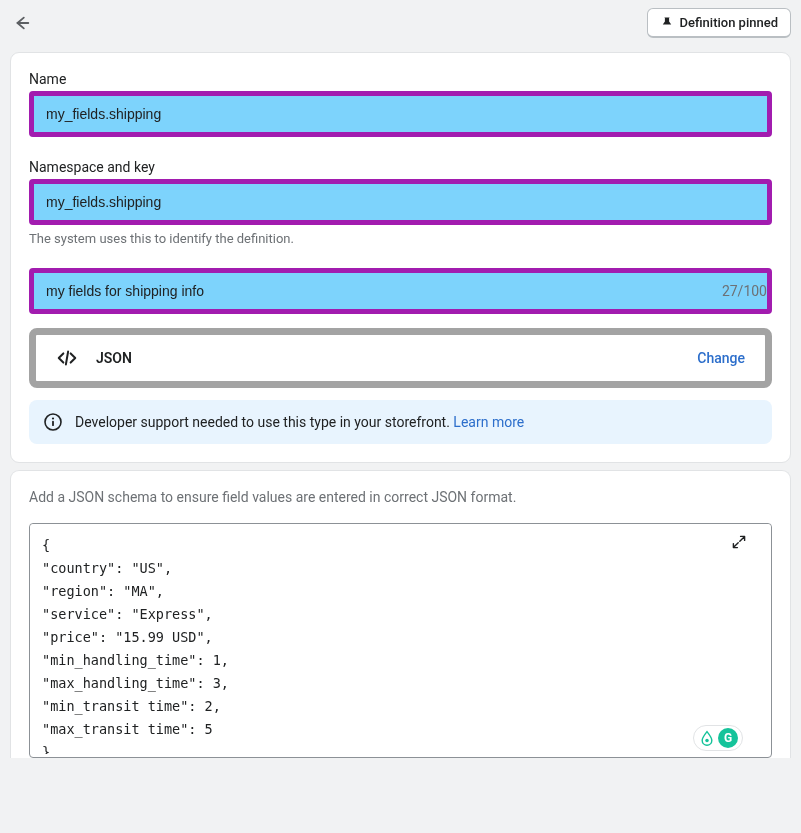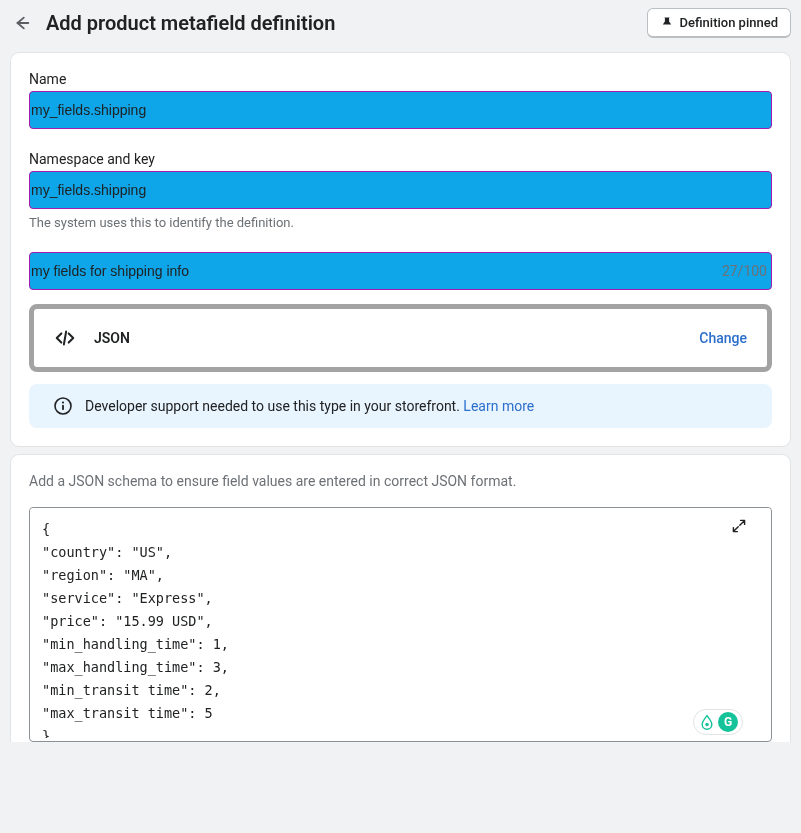--- a/index.html
+++ b/index.html
@@ -57,48 +57,48 @@
   .field-group { margin-bottom: 22px; }
   .field-group.small-gap { margin-bottom: 14px; }
   .field-label {
     font-size: 14px;
     color: #202223;
     margin-bottom: 4px;
     display: block;
   }
   .text-input {
     width: 100%;
-    border: 1px solid #a21caf;
+    border: 5px solid #a21caf;
     border-radius: 4px;
-    padding: 8px 1px;
-    font-size: 14px;
-    color: #202223;
-    background: #0ea5e9;
+    padding: 8px 12px;
+    font-size: 14px;
+    color: #202223;
+    background: #7dd3fc;
     line-height: 20px;
   }
   .help-text {
     font-size: 13px;
     color: #6d7175;
     margin-top: 6px;
   }
   .desc-wrap { position: relative; }
   .char-count {
     position: absolute;
     right: 5px;
     top: 50%;
     transform: translateY(-50%);
     color: #6d7175;
     font-size: 14px;
     pointer-events: none;
   }
   .desc-input { padding-right: 70px; }
   .type-row {
-    border: 5px solid #a3a3a3;
+    border: 7px solid #a3a3a3;
     border-radius: 8px;
-    padding: 18px 20px;
+    padding: 12px 20px;
     display: flex;
     align-items: center;
     justify-content: space-between;
     margin-bottom: 12px;
   }
   .type-left {
     display: flex;
     align-items: center;
     gap: 18px;
   }
@@ -108,21 +108,21 @@
   }
   .change-link {
     color: #2c6ecb;
     font-weight: 500;
     font-size: 14px;
     cursor: pointer;
   }
   .info-banner {
     background: #e8f4fe;
     border-radius: 8px;
-    padding: 12px 24px;
+    padding: 12px 14px;
     display: flex;
     align-items: center;
     gap: 12px;
     font-size: 14px;
     color: #202223;
   }
   .info-banner a {
     color: #2c6ecb;
     text-decoration: none;
   }
@@ -198,21 +198,20 @@
 <body>
 
 <div class="page-header">
   <div class="page-header-left">
     <div class="back-btn">
       <svg width="18" height="18" viewBox="0 0 20 20" fill="none">
         <path d="M12 4 L5 10 L12 16" stroke="#5c5f62" stroke-width="2" fill="none" stroke-linecap="round" stroke-linejoin="round"></path>
         <line x1="5" y1="10" x2="17" y2="10" stroke="#5c5f62" stroke-width="2" stroke-linecap="round"></line>
       </svg>
     </div>
-    <h1 class="page-title">Add product metafield definition</h1>
   </div>
   <div class="pinned-badge">
     <svg width="14" height="14" viewBox="0 0 20 20">
       <path d="M6 2 L14 2 L13 3 L13 8 L16 12 L4 12 L7 8 L7 3 Z M10 12 L10 18" fill="#202223"></path>
     </svg>
     <span>Definition pinned</span>
   </div>
 </div>
 
 <div class="card">

